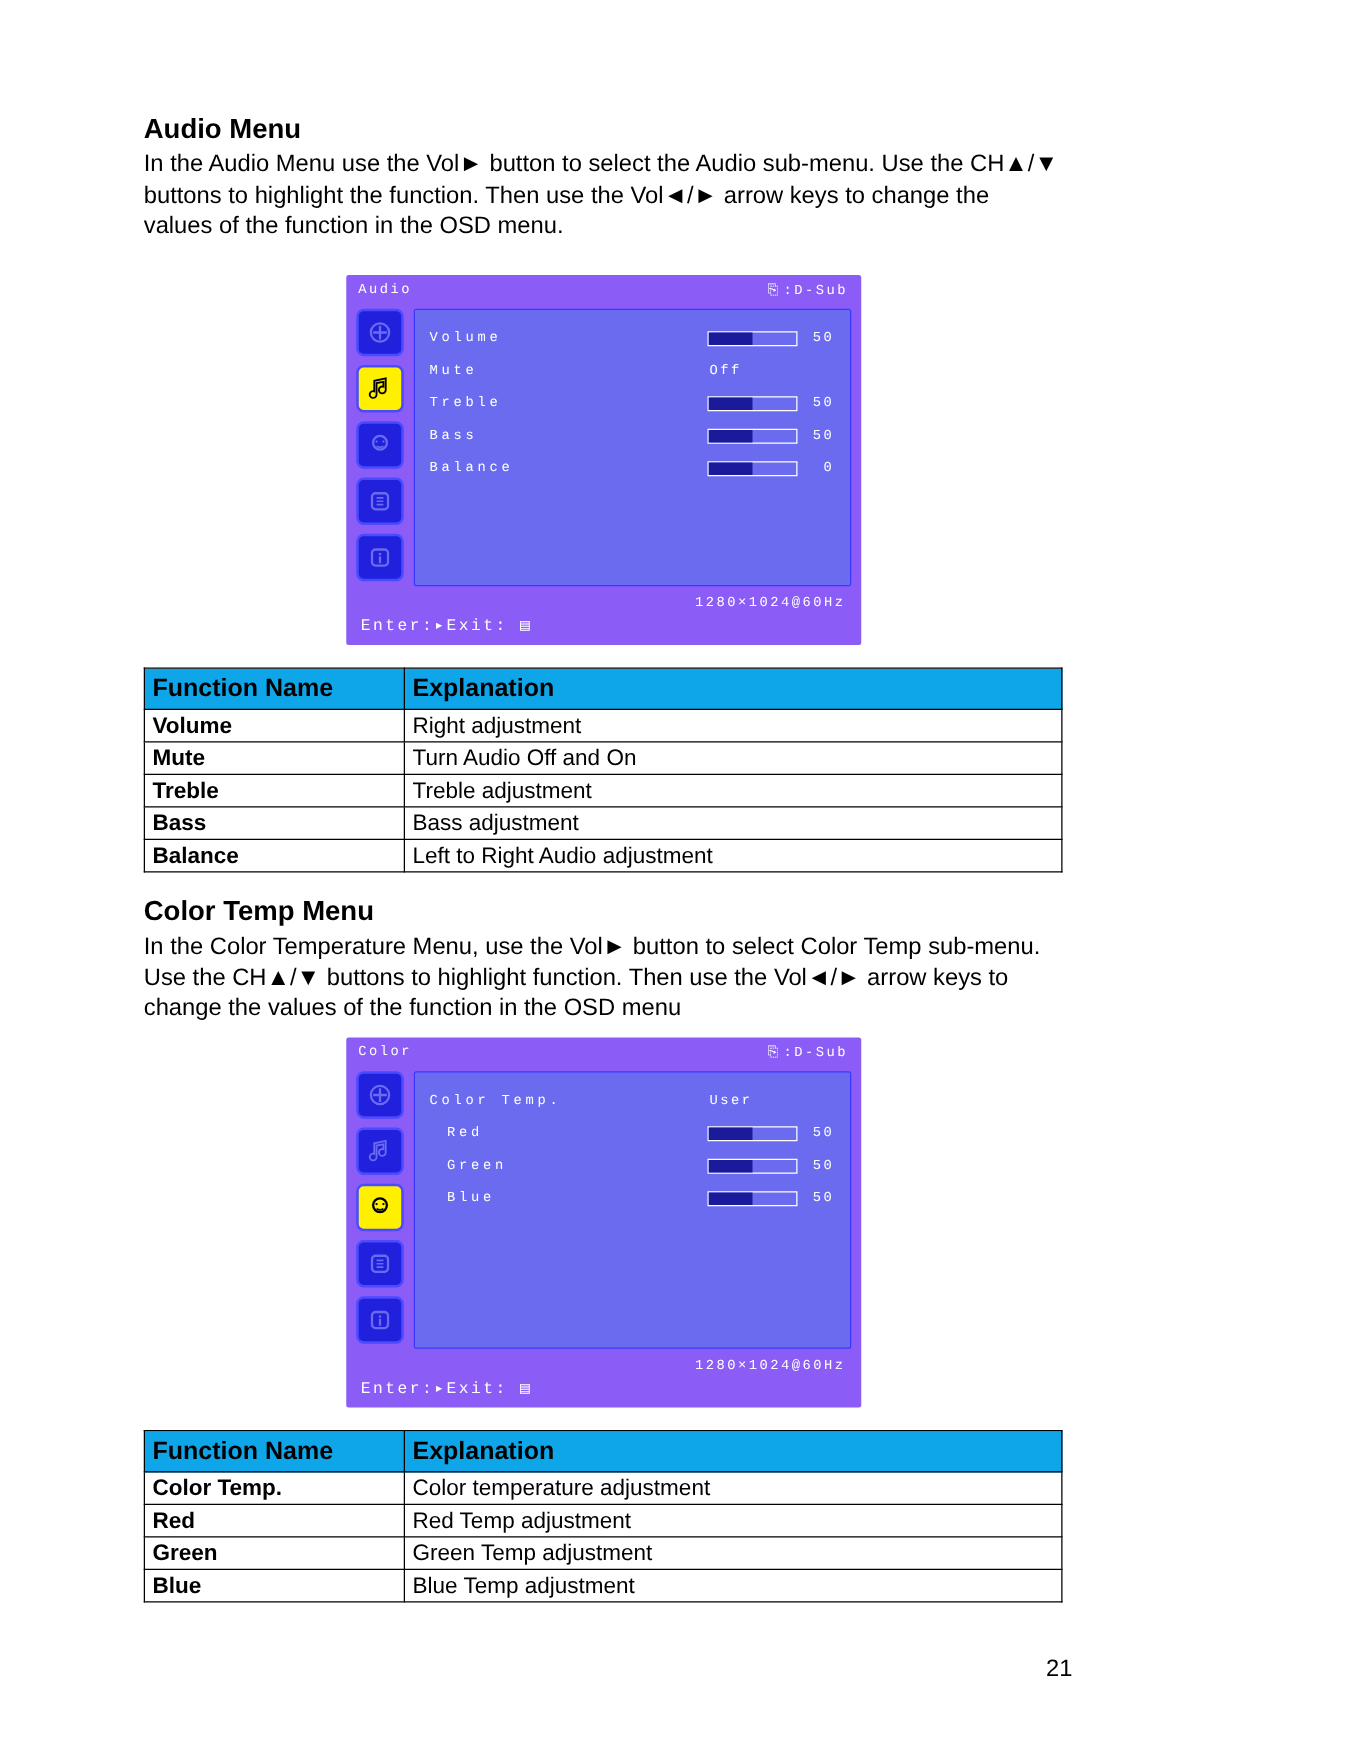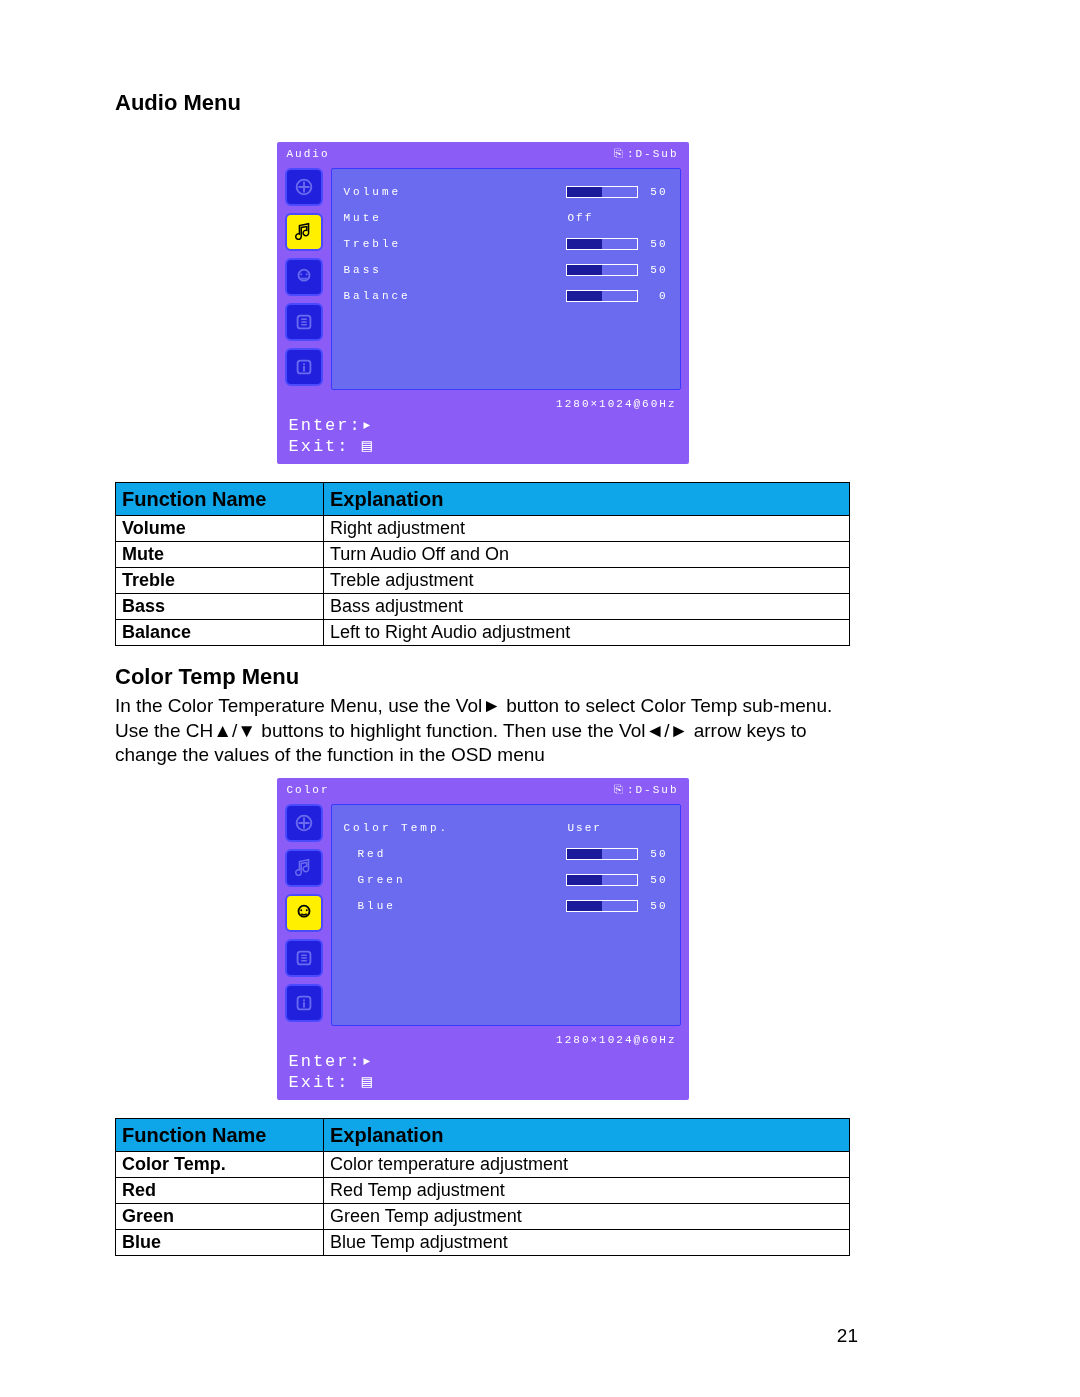--- a/index.html
+++ b/index.html
@@ -125,24 +125,23 @@
     text-align: right;
     color: #fff;
     font-size: 11px;
     letter-spacing: 2px;
     padding: 0 12px 2px 0;
   }
   .osd-footer {
     display: flex;
     justify-content: flex-start;
     color: #fff;
-    font-size: 17px;
+    font-size: 13px;
     letter-spacing: 2px;
     padding: 2px 12px 8px 12px;
-    flex-direction: column;
   }
   table.func {
     width: 100%;
     border-collapse: collapse;
     font-size: 18px;
     margin-bottom: 18px;
   }
   table.func th, table.func td {
     border: 1px solid #000;
     padding: 2px 6px;
@@ -168,20 +167,21 @@
     font-size: 19px;
   }
   .input-icon-box { display:inline-flex; align-items:center; gap:2px; }
 </style>
 </head>
 <body>
 
 <div class="page">
 
   <div class="heading">Audio Menu</div>
+  <div class="para">In the Audio Menu use the Vol► button to select the Audio sub-menu. Use the CH▲/▼ buttons to highlight the function.    Then use the Vol◄/► arrow keys to change the values of the function in the OSD menu.</div>
 
   <div class="osd-wrap">
     <div class="osd">
       <div class="osd-title">
         <span>Audio</span>
         <span class="input-icon-box">
           <span>⎘</span>
             <span>:D-Sub</span>
         </span>
       </div>

